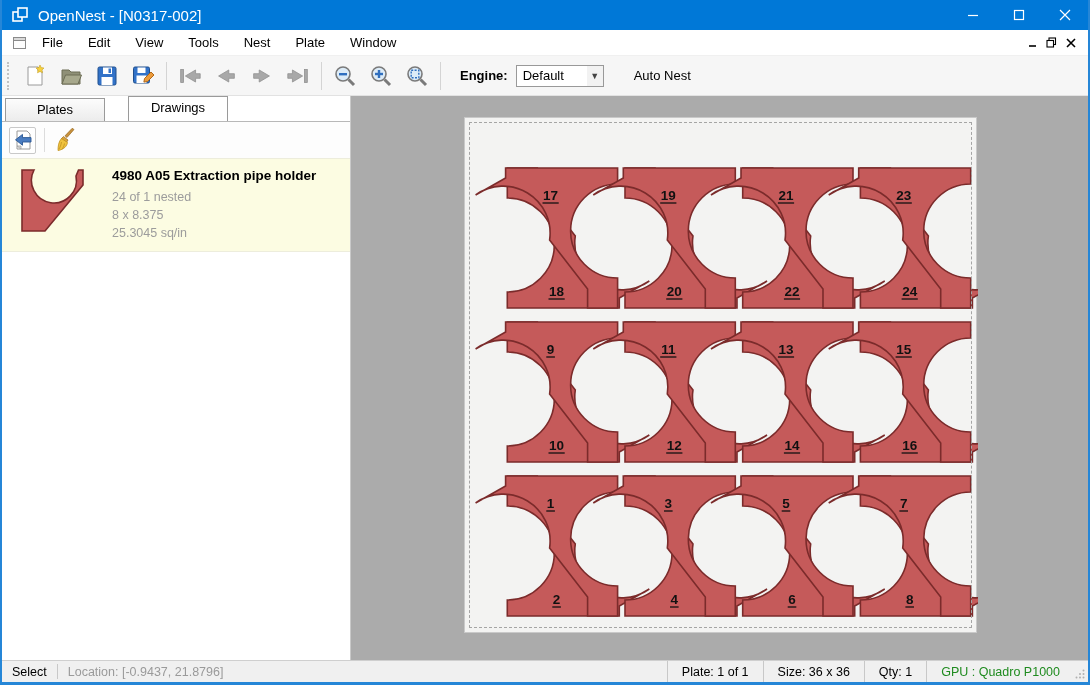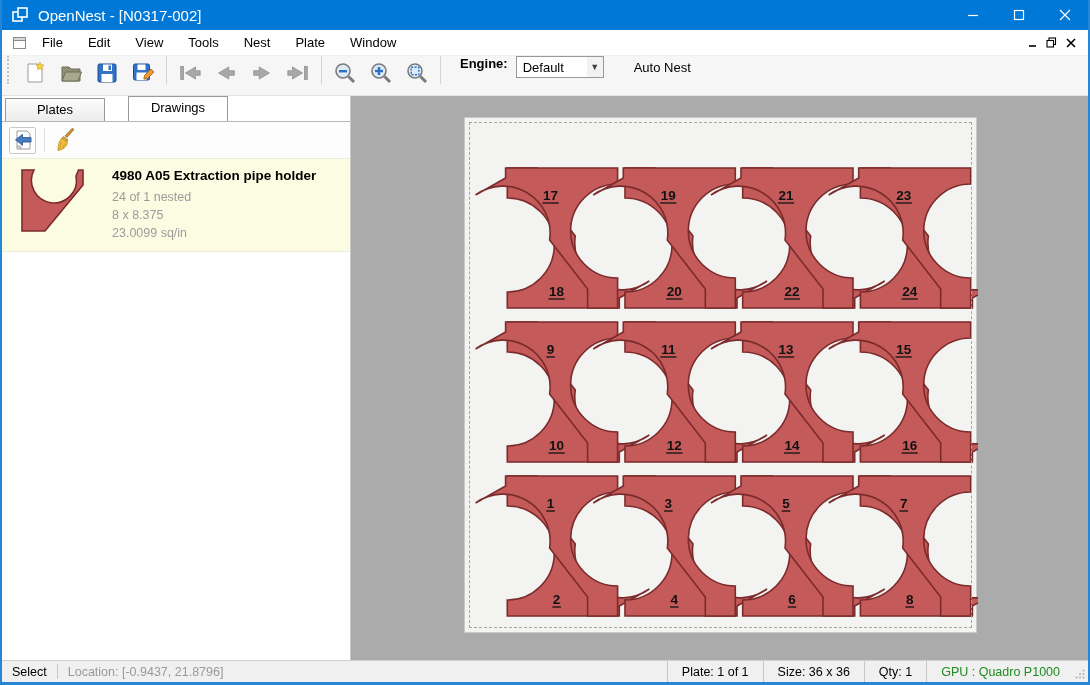--- a/index.html
+++ b/index.html
@@ -16,21 +16,21 @@
   #title-text { color:#fff; margin-left:9px; font-size:15px; }
   #win-controls { margin-left:auto; display:flex; height:30px; }
   .win-btn { width:46px; height:30px; display:flex; align-items:center; justify-content:center; }
   
   #menubar { position:absolute; top:30px; left:0; right:0; height:26px; background:#fff; display:flex; align-items:center; border-bottom:1px solid #f0f0f0; }
   #mdi-icon { margin-left:10px; width:16px; height:16px; }
   .menu-item { padding:4px 11px; margin-left:3px; cursor:default; }
   #mdi-controls { margin-left:auto; display:flex; align-items:center; margin-right:8px; }
   .mdi-btn { width:19px; height:18px; display:flex; align-items:center; justify-content:center; }
   
-  #toolbar { position:absolute; top:56px; left:0; right:0; height:40px; background:#f6f6f6; border-bottom:1px solid #e2e2e2; display:flex; align-items:flex-start; }
+  #toolbar { position:absolute; top:56px; left:0; right:0; height:40px; background:#f6f6f6; border-bottom:1px solid #e2e2e2; display:flex; align-items:center; }
   #toolbar-grip { width:4px; height:28px; border-left:2px dotted #c2c2c2; margin-left:5px; }
   .tb-btn { width:36px; height:34px; display:flex; align-items:center; justify-content:center; border:1px solid transparent; border-radius:2px; }
   .tb-sep { width:1px; height:28px; background:#d4d4d4; margin:0 5px; }
   #engine-label { font-weight:bold; margin:0 8px 0 14px; }
   #engine-combo { width:88px; height:22px; background:#fff; border:1px solid #999; display:flex; align-items:center; padding-left:6px; position:relative; }
   #engine-combo-arrow { position:absolute; right:0; top:0; width:16px; height:20px; display:flex; align-items:center; justify-content:center; font-size:9px; color:#444; background:#f2f2f2; }
   #auto-nest-btn { margin-left:24px; padding:4px 6px; }
   
   #leftcol { position:absolute; top:96px; left:0; width:349px; bottom:22px; background:#fff; border-right:1px solid #c9c9c9; }
   #tabstrip { position:absolute; top:0; left:0; right:0; height:25px; display:flex; align-items:flex-end; background:#fff;gap:23px; }
@@ -245,21 +245,21 @@
       <div id="drawing-item" style="background: rgb(252, 252, 226);">
         <div id="thumb-box">
           <svg width="74" height="70" viewBox="0 0 74 68">
             <path d="M 8,3 L 20,3 A 22.5 22.5 0 1 0 62,9 L 64.5,3 L 69,3 L 69,18 L 31,64 L 8,64 Z" fill="#C55A5A" stroke="#7B2B2B" stroke-width="1.6"></path>
           </svg>
         </div>
         <div id="item-text">
           <div id="item-title">4980 A05 Extraction pipe holder</div>
           <div class="item-sub">24 of 1 nested</div>
           <div class="item-sub">8 x 8.375</div>
-          <div class="item-sub">23.0099 sq/in</div>
+          <div class="item-sub">25.3045 sq/in</div>
         </div>
       </div>
     </div>
   </div>
 
   <div id="canvas" style="background: rgb(171, 171, 171);">
     <div id="plate" style="background: rgb(243, 243, 242); text-decoration: underline;">
       <svg id="nest-svg" width="513" height="516" viewBox="0 0 513 516">
           <g transform="translate(38.6 48)">
             <path d="M 2,2 L 114,2 L 114,18 A 47 47 0 0 0 114,112 L 114,142 L 84,142 L 84,123 L 46,74 A 47 47 0 0 0 -28,29 L 2,12 Z" fill="#C55A5A" stroke="#7B2B2B" stroke-width="1.6" transform="rotate(180 58.85 72)"></path>

